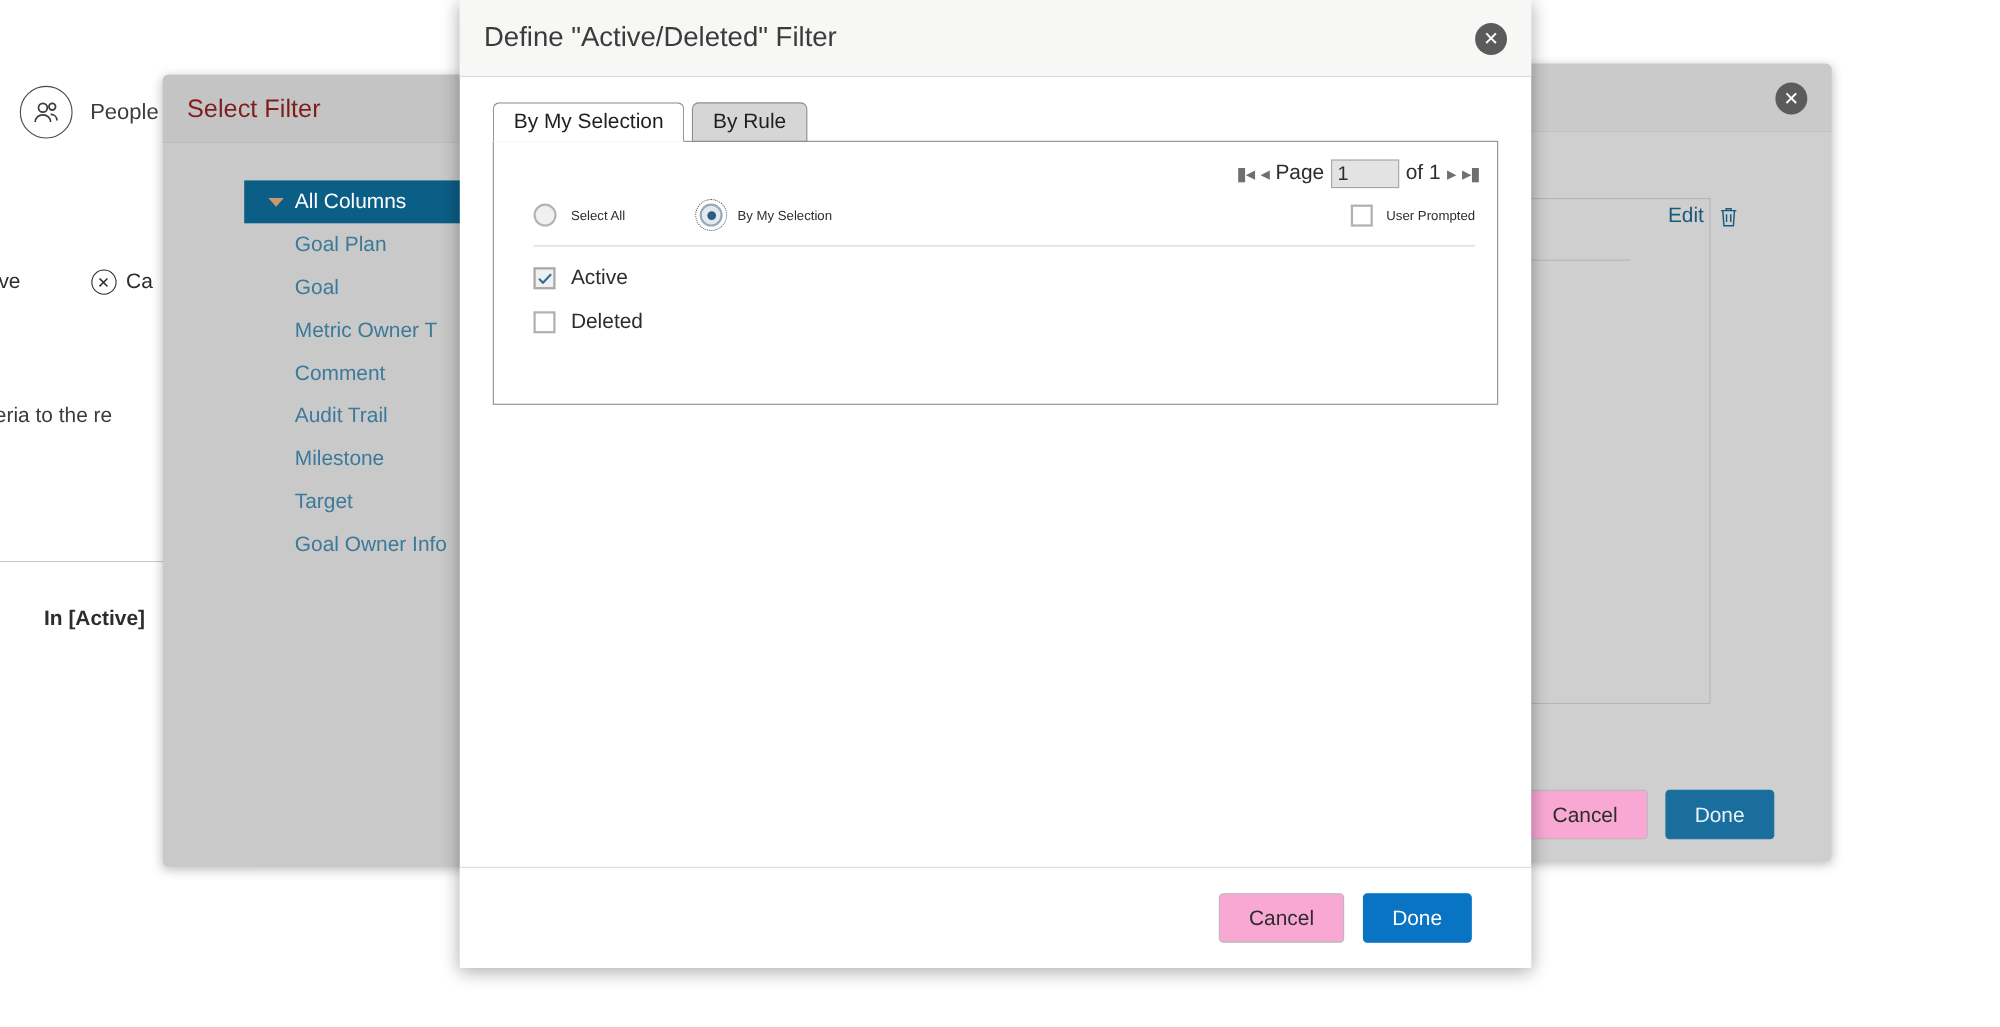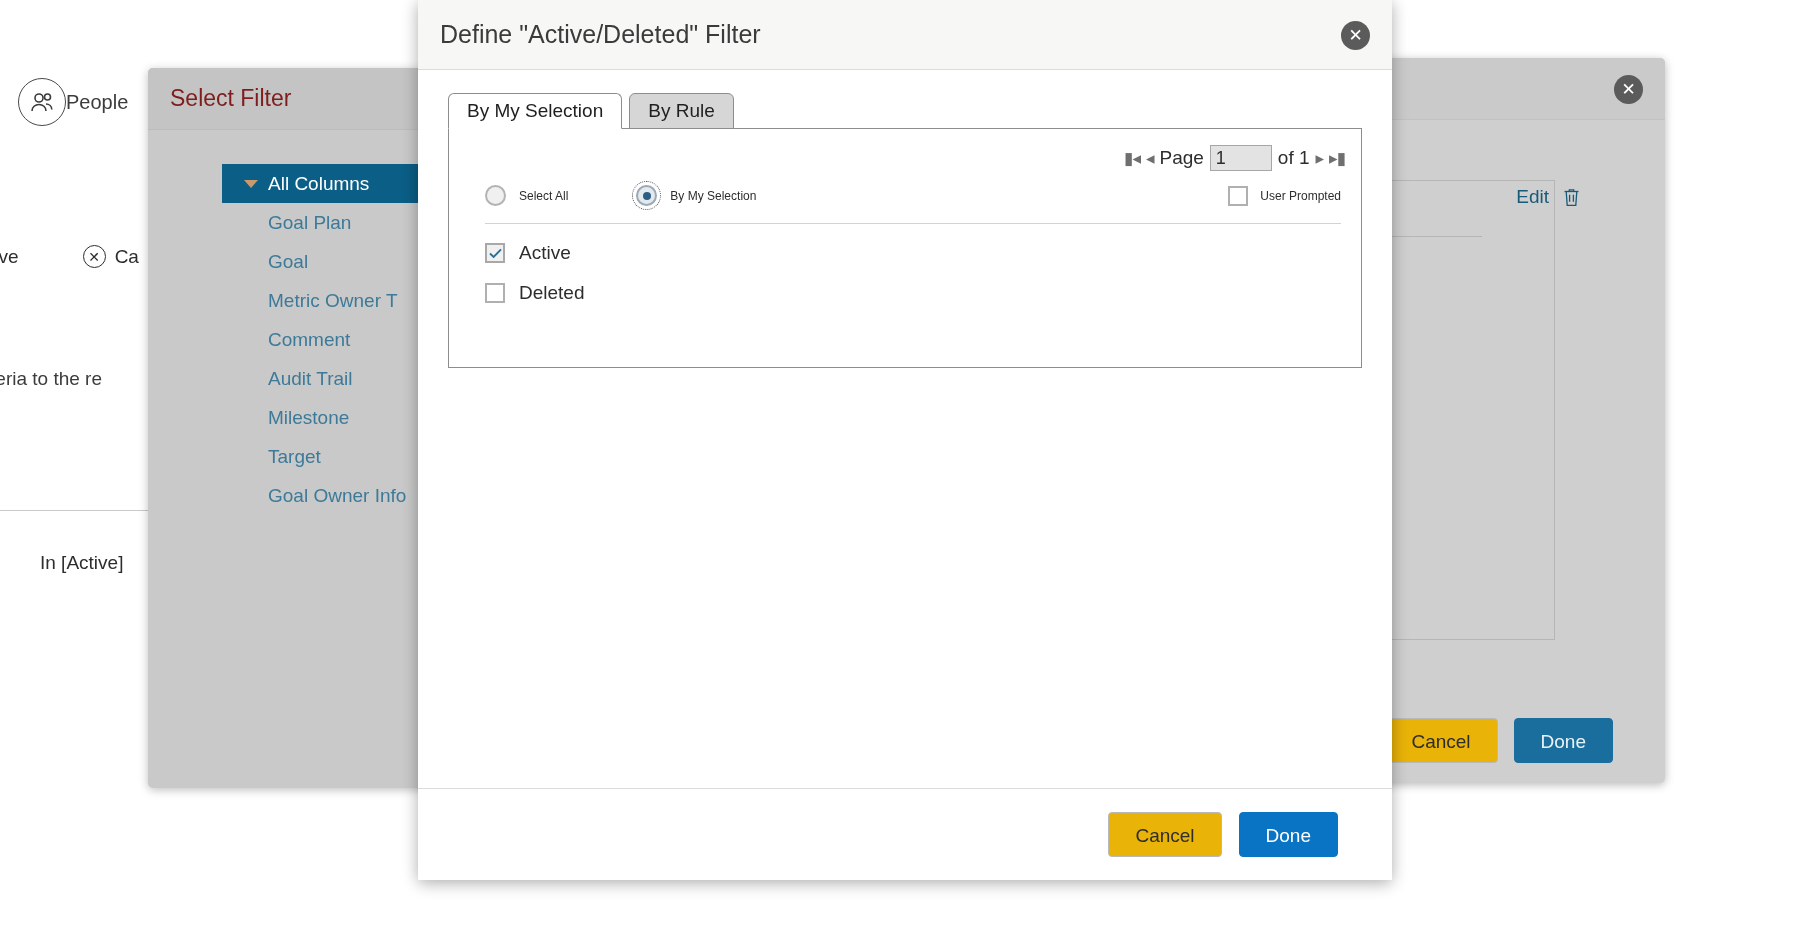--- a/index.html
+++ b/index.html
@@ -10,21 +10,21 @@
     background: #ffffff;
   }
 
   
   #bg-layer {
     position: absolute; inset: 0;
     background: #ffffff;
   }
   .bg-people {
     position: absolute; left: 18px; top: 78px;
-    display: flex; align-items: center; 
+    display: flex; align-items: center; gap: 16px;
   }
   .people-circle {
     width: 48px; height: 48px; border-radius: 50%;
     border: 1.5px solid #4a4a4a;
     display: flex; align-items: center; justify-content: center;
   }
   .people-label { font-size: 20px; color: #3c3c3c; }
 
   .bg-savecancel {
     position: absolute; left: -12px; top: 245px;
@@ -38,21 +38,21 @@
     display: flex; align-items: center; justify-content: center;
     font-size: 14px; line-height: 1;
   }
 
   .bg-criteria {
     position: absolute; left: -30px; top: 368px;
     font-size: 19px; color: #3c3c3c; white-space: nowrap;
   }
   .bg-inactive {
     position: absolute; left: 40px; top: 552px;
-    font-size: 19px; font-weight: normal; color: #2d2d2d;
+    font-size: 19px; font-weight: bold; color: #2d2d2d;
   }
   .bg-hrule {
     position: absolute; left: 0; top: 510px; width: 520px;
     border-top: 1px solid #c9c9c9;
   }
 
   
   #outer-dialog {
     position: absolute; left: 560px; top: 58px;
     width: 1105px; height: 725px;
@@ -95,21 +95,21 @@
     justify-content: flex-end; gap: 16px; padding-right: 52px;
   }
 
   
   .btn {
     font-family: "Liberation Sans", sans-serif;
     font-size: 19px; border-radius: 4px; cursor: pointer;
     padding: 0 26px; height: 45px; line-height: 45px;
   }
   .btn-cancel {
-    background: #eab308; border: 1px solid #b9b9b9; color: #2d2d2d;
+    background: #f9a8d4; border: 1px solid #b9b9b9; color: #2d2d2d;
   }
   .btn-done-dim { background: #1a6e9e; border: 1px solid #1a6e9e; color: #e9f2f7; }
   .btn-done { background: #0a74c4; border: 1px solid #0a74c4; color: #ffffff; }
 
   
   #select-filter {
     position: absolute; left: 148px; top: 68px;
     width: 530px; height: 720px;
     background: #c9c9c9; border-radius: 5px;
     box-shadow: 0 2px 10px rgba(0,0,0,.25);

